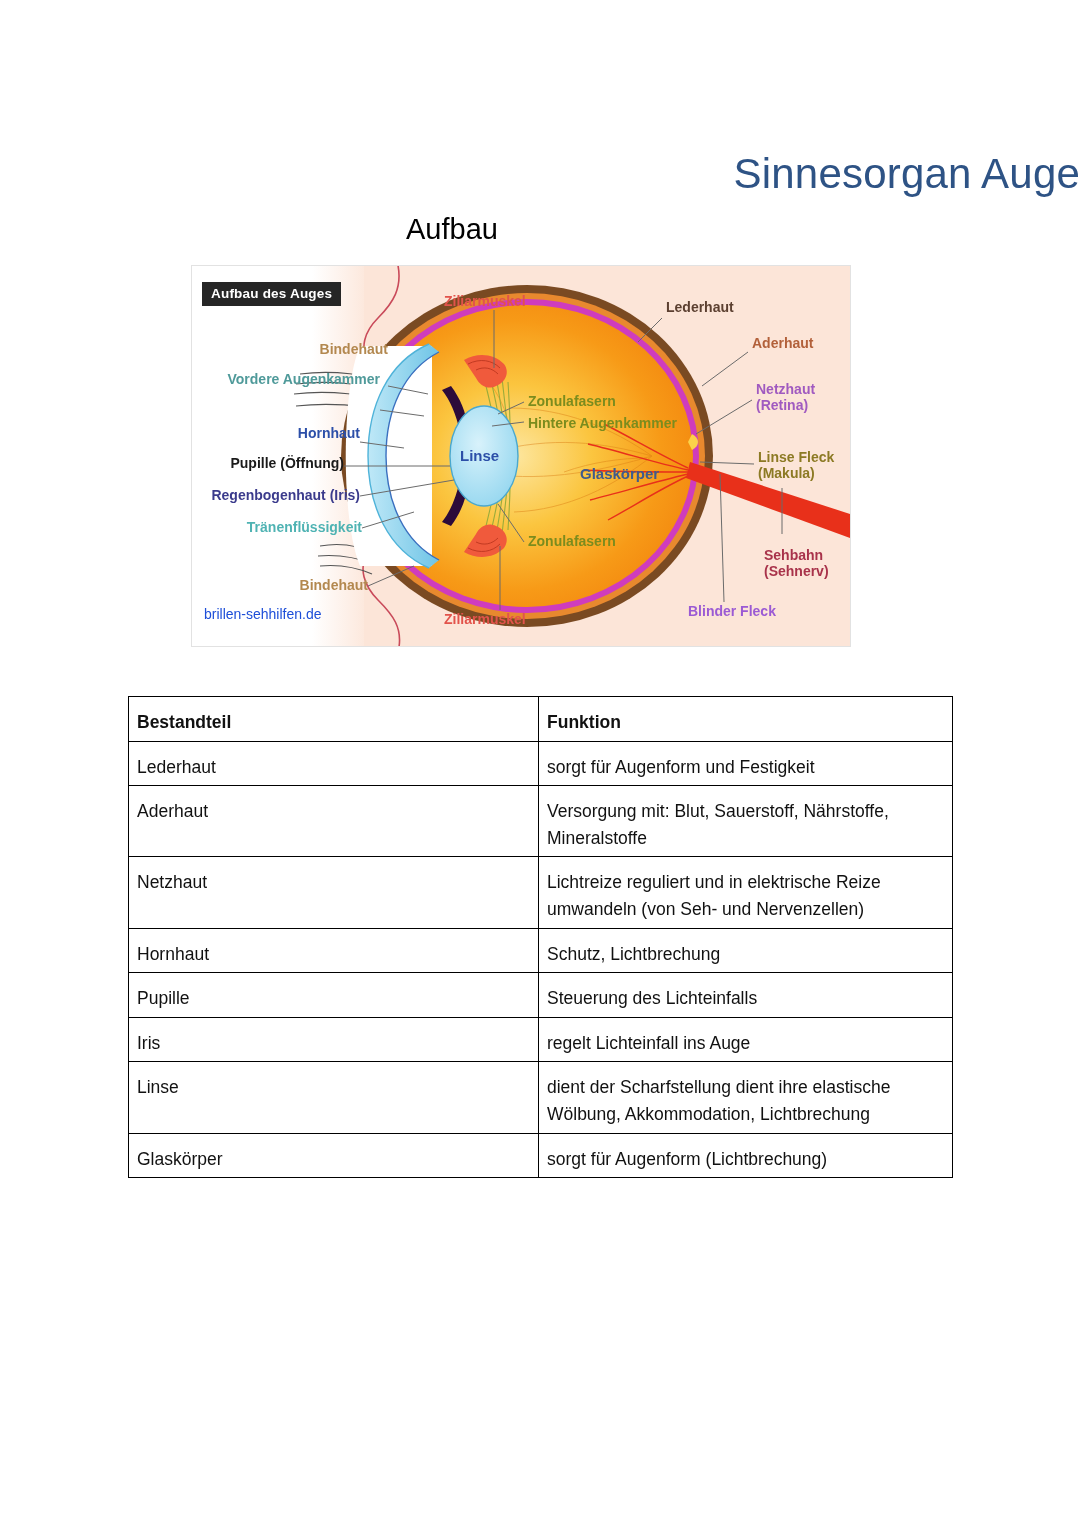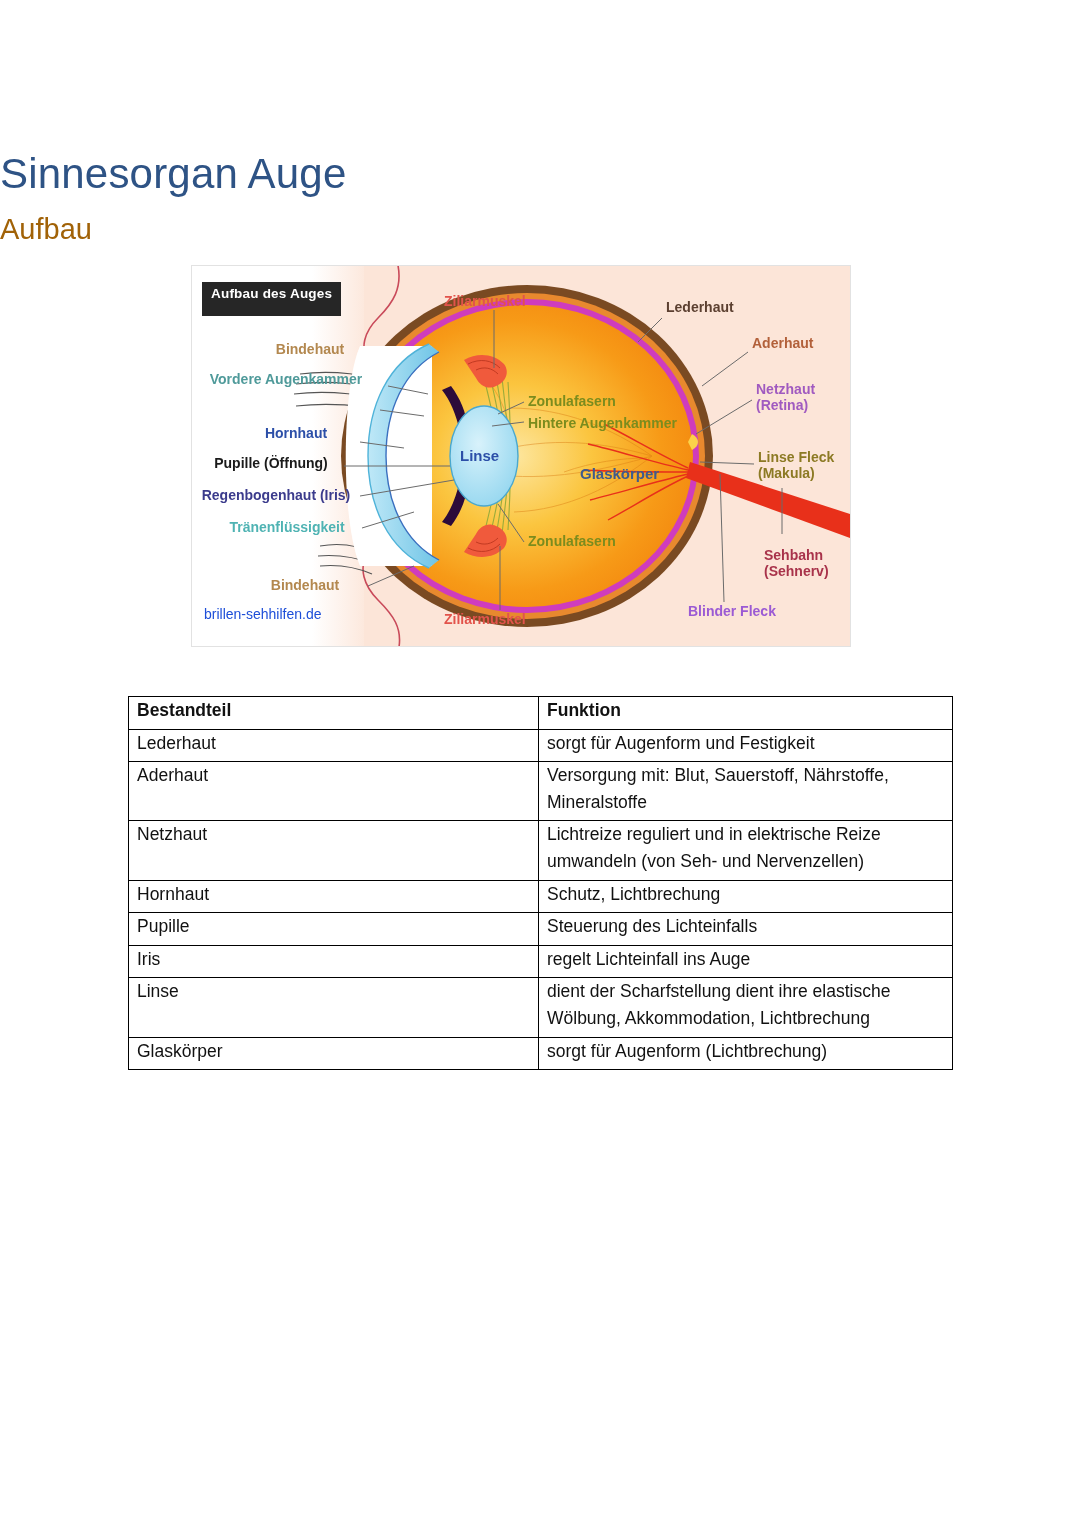--- a/index.html
+++ b/index.html
@@ -14,35 +14,35 @@
     font-family: "Liberation Sans", sans-serif;
     overflow: hidden;
   }
 
   
   .doc-title {
     position: absolute;
     top: 150px;
     left: 0;
     width: 1080px;
-    text-align: left;
+    text-align: right;
     font-size: 42px;
     font-weight: 400;
     color: #2e5385;
     letter-spacing: 0.2px;
   }
   .doc-subtitle {
     position: absolute;
     top: 213px;
     left: 0;
     width: 904px;
-    text-align: left;
+    text-align: center;
     font-size: 29px;
     font-weight: 400;
-    color: #a16207;
+    color: #000000;
   }
 
   
   .figure {
     position: absolute;
     left: 192px;
     top: 266px;
     width: 658px;
     height: 380px;
     background: #ffffff;
@@ -66,21 +66,21 @@
   }
 
   .fig-badge {
     position: absolute;
     left: 10px;
     top: 16px;
     background: #262626;
     color: #ffffff;
     font-size: 13.5px;
     font-weight: bold;
-    padding: 4px 9px 15px 9px;
+    padding: 4px 9px 5px 9px;
     letter-spacing: 0.2px;
     z-index: 40;
   }
   .fig-credit {
     position: absolute;
     left: 12px;
     bottom: 24px;
     color: #1d4ed8;
     font-size: 14px;
     z-index: 40;
@@ -94,36 +94,36 @@
   }
 
   .lbl {
     position: absolute;
     font-size: 14px;
     font-weight: bold;
     white-space: nowrap;
     z-index: 30;
     line-height: 1.12;
   }
-  .lbl.r { text-align: center; }
+  .lbl.r { text-align: right; }
 
   
   .tbl {
     position: absolute;
     left: 128px;
     top: 696px;
     width: 824px;
     border-collapse: collapse;
     table-layout: fixed;
     font-size: 17.5px;
     color: #111111;
   }
   .tbl td, .tbl th {
     border: 1.6px solid #000000;
-    padding: 0 8px 5px 8px;
+    padding: 12px 8px 5px 8px;
     vertical-align: top;
     text-align: left;
     font-weight: normal;
     line-height: 1.52;
   }
   .tbl th {
     font-weight: bold;
   }
   .tbl col.c1 { width: 410px; }
   .tbl col.c2 { width: 414px; }

